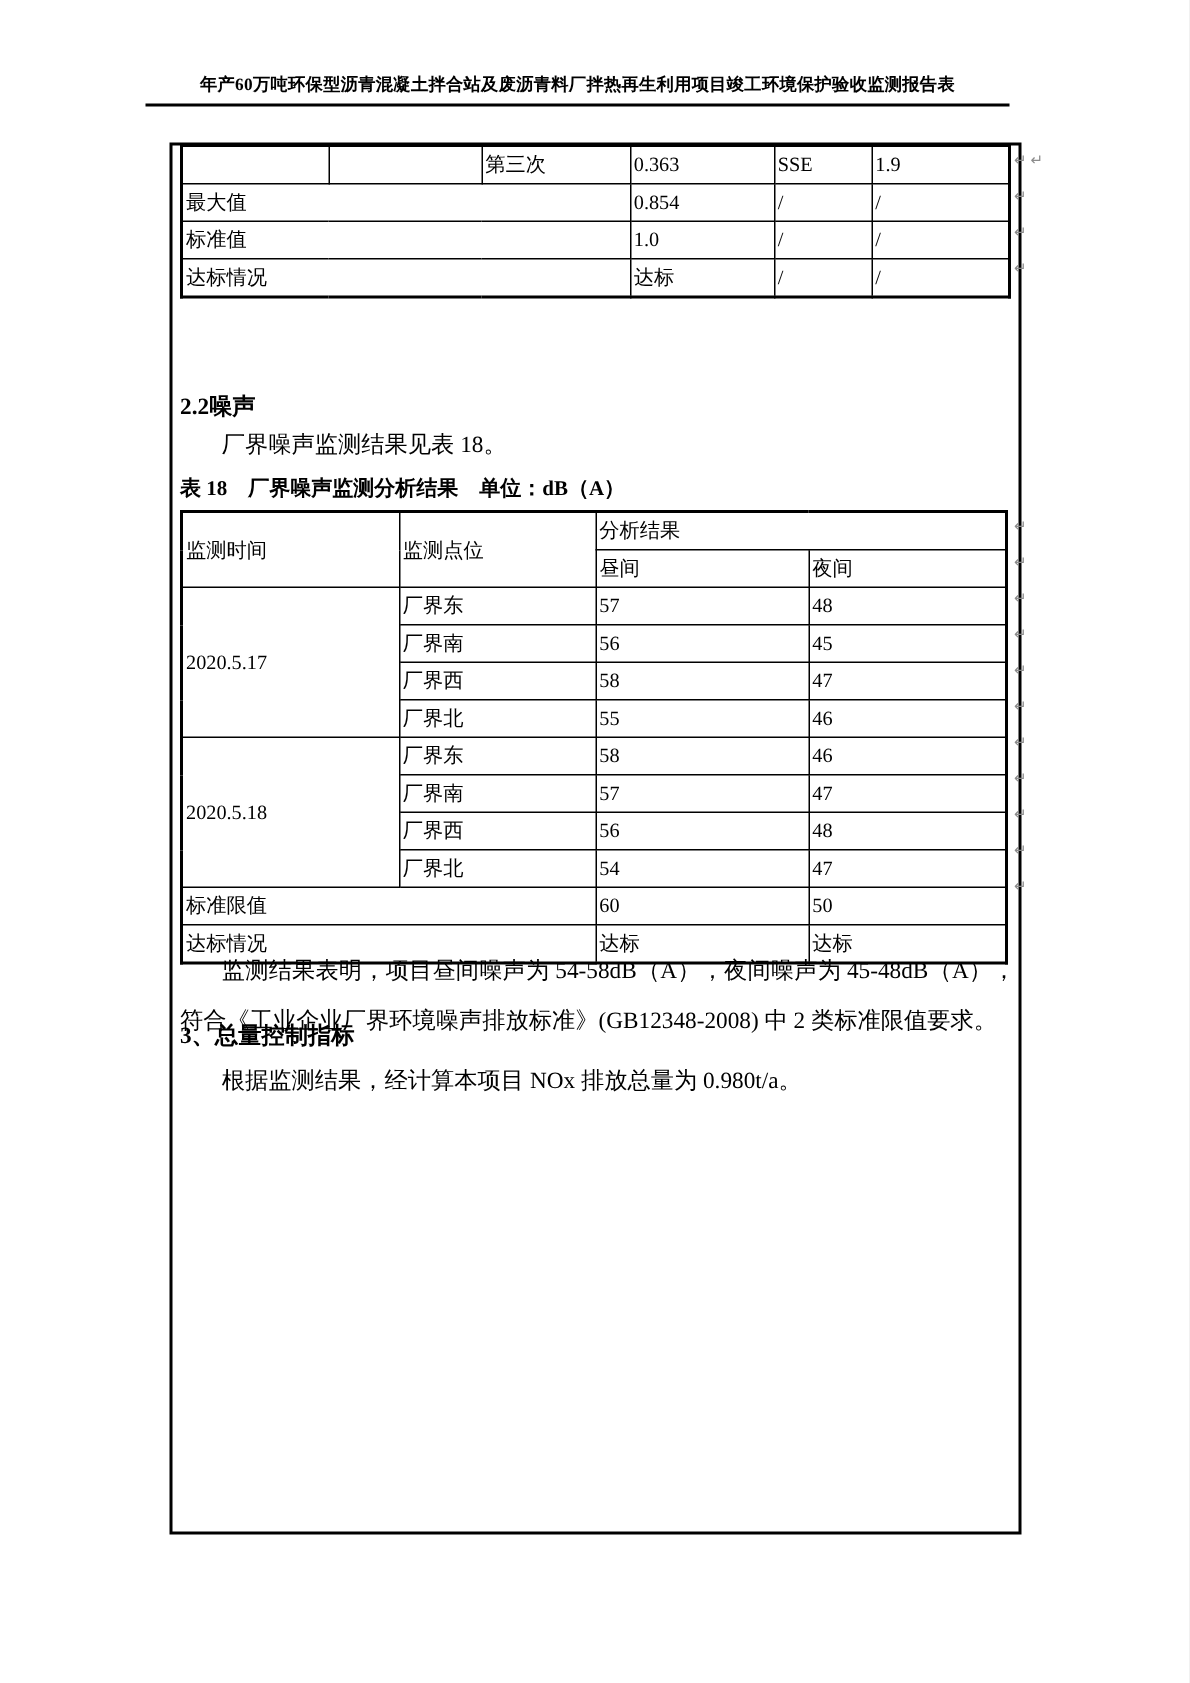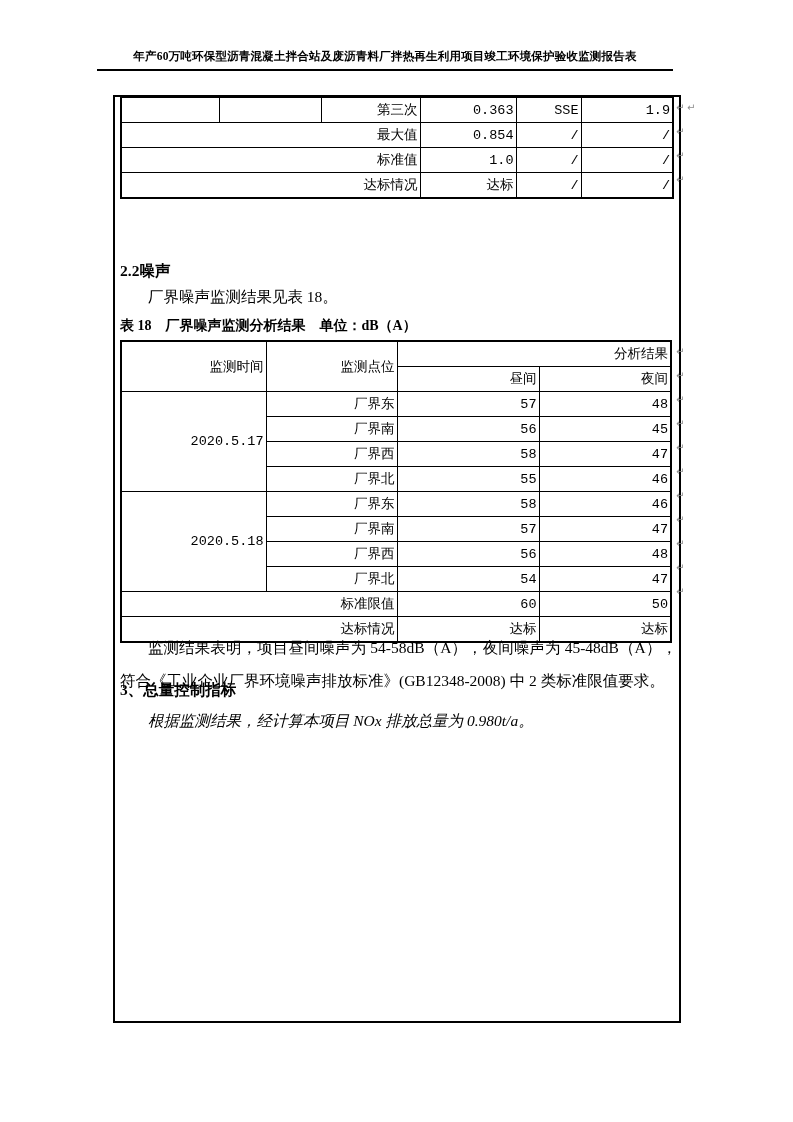--- a/index.html
+++ b/index.html
@@ -32,26 +32,25 @@
   
   table.t{
     border-collapse:collapse;
     table-layout:fixed;
     border:2px solid #000;
   }
   table.t td,table.t th{
     border:1.4px solid #000;
     height:24px;
     padding:0 2px;
-    text-align:right;
+    text-align:left;
     vertical-align:middle;
     font-size:13.5px;
     font-weight:normal;
     overflow:hidden;
-    font-family:Liberation Mono, monospace;
   }
   .gas-table{left:120px;top:96px;width:554px;}
   .noise-table{left:120px;top:340px;width:552px;}
   
   .para{
     left:120px;width:557px;
     font-size:15.5px;line-height:33px;
     text-align:justify;
     text-indent:1.8em;
   }
@@ -237,16 +236,16 @@
     <span>↵</span>
     <span>↵</span>
     <span>↵</span>
     <span>↵</span>
   </div>
 
   <div class="abs para" style="top:611px;margin-top:20px;">监测结果表明，项目昼间噪声为 54-58dB（A），夜间噪声为 45-48dB（A），符合《工业企业厂界环境噪声排放标准》(GB12348-2008) 中 2 类标准限值要求。</div>
 
   <div class="abs heading" style="top:680px;">3、总量控制指标</div>
 
-  <div class="abs para" style="top:706px;line-height:30px;font-style:italic;">根据监测结果，经计算本项目 NOx 排放总量为 0.980t/a。</div>
+  <div class="abs para" style="top:706px;line-height:30px;">根据监测结果，经计算本项目 NOx 排放总量为 0.980t/a。</div>
 
 
 </div>
 
 </body></html>

